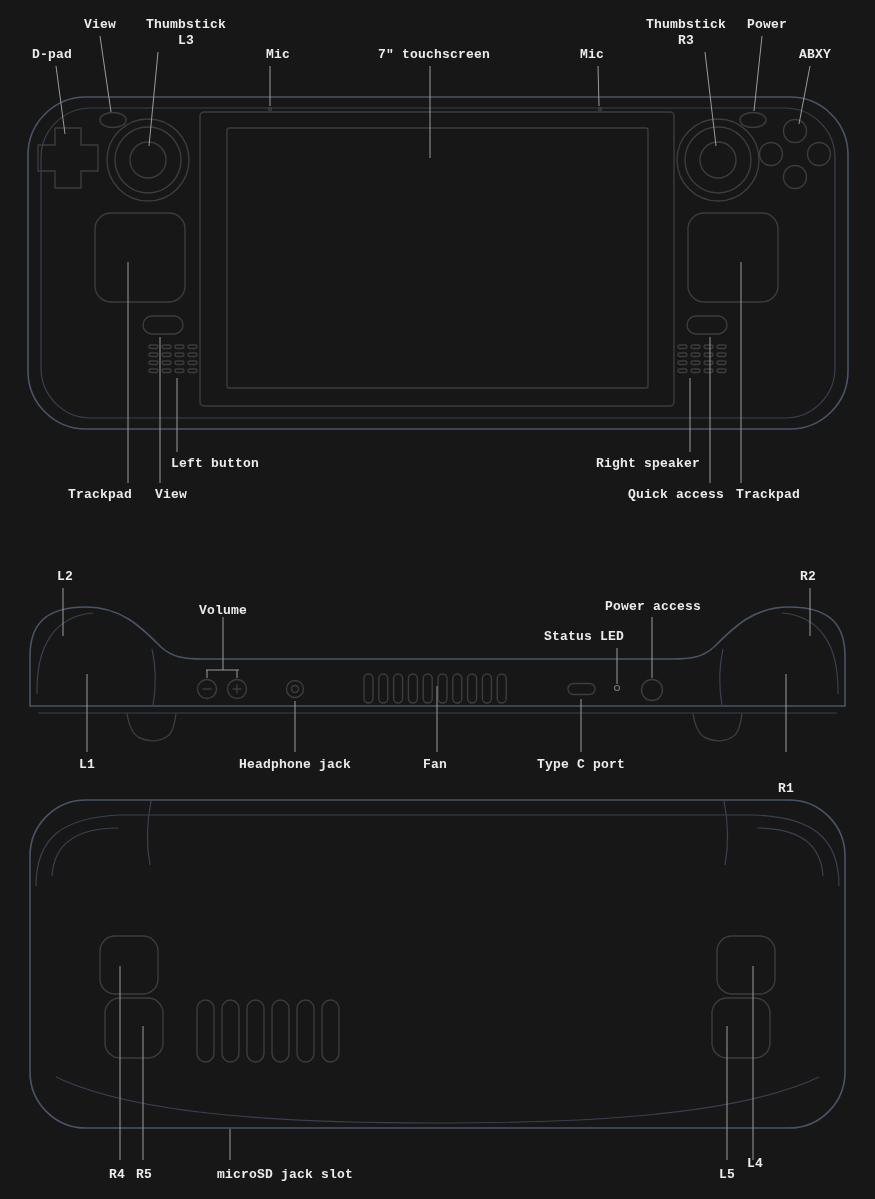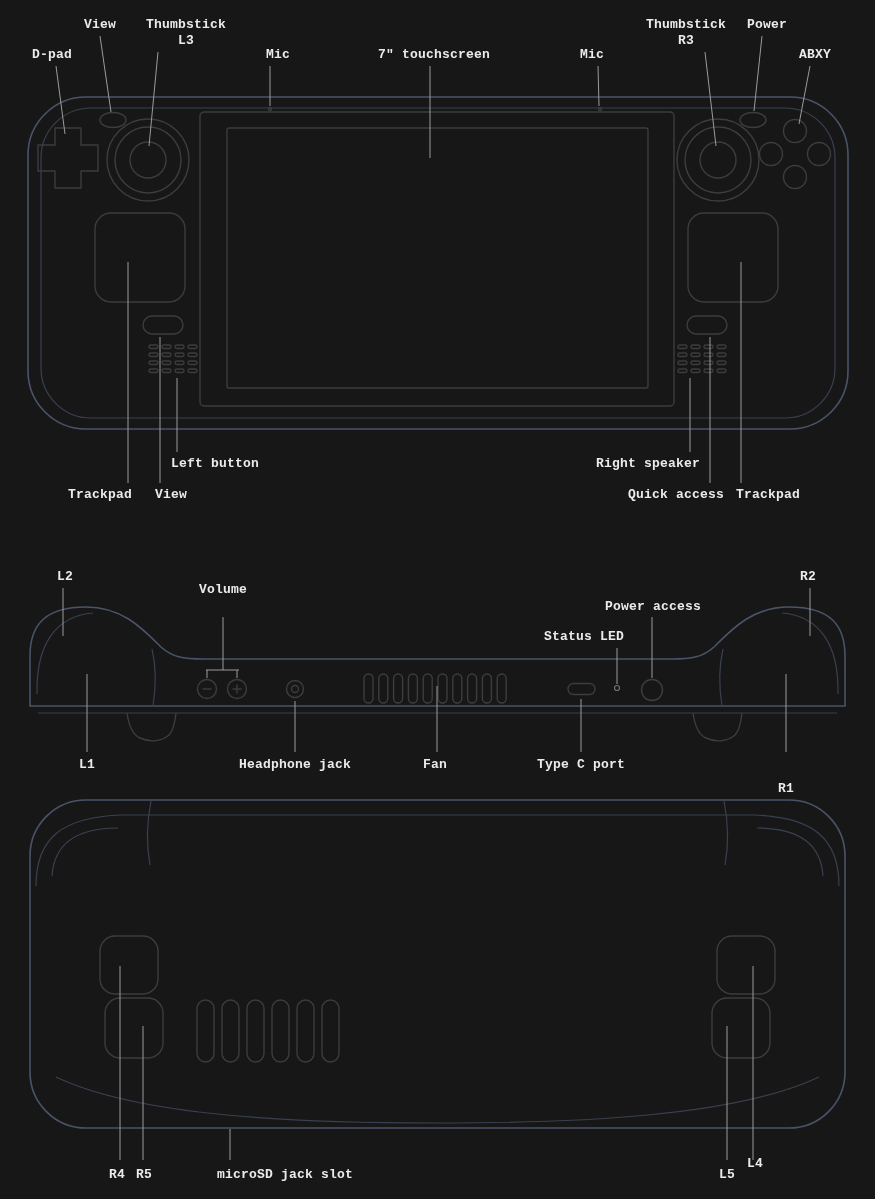--- a/index.html
+++ b/index.html
@@ -213,21 +213,21 @@
   <div class="label" style="left:815px;top:47px">ABXY</div>
 
   <div class="label" style="left:215px;top:456px">Left button</div>
   <div class="label" style="left:100px;top:487px">Trackpad</div>
   <div class="label" style="left:171px;top:487px">View</div>
   <div class="label" style="left:648px;top:456px">Right speaker</div>
   <div class="label" style="left:676px;top:487px">Quick access</div>
   <div class="label" style="left:768px;top:487px">Trackpad</div>
 
   <div class="label" style="left:65px;top:569px">L2</div>
-  <div class="label" style="left:223px;top:582px">Volume</div>
+  <div class="label" style="left:223px;top:603px">Volume</div>
   <div class="label" style="left:653px;top:599px">Power access</div>
   <div class="label" style="left:584px;top:629px">Status LED</div>
   <div class="label" style="left:808px;top:569px">R2</div>
   <div class="label" style="left:87px;top:757px">L1</div>
   <div class="label" style="left:295px;top:757px">Headphone jack</div>
   <div class="label" style="left:435px;top:757px">Fan</div>
   <div class="label" style="left:581px;top:757px">Type C port</div>
   <div class="label" style="left:786px;top:781px">R1</div>
 
   <div class="label" style="left:117px;top:1167px">R4</div>

